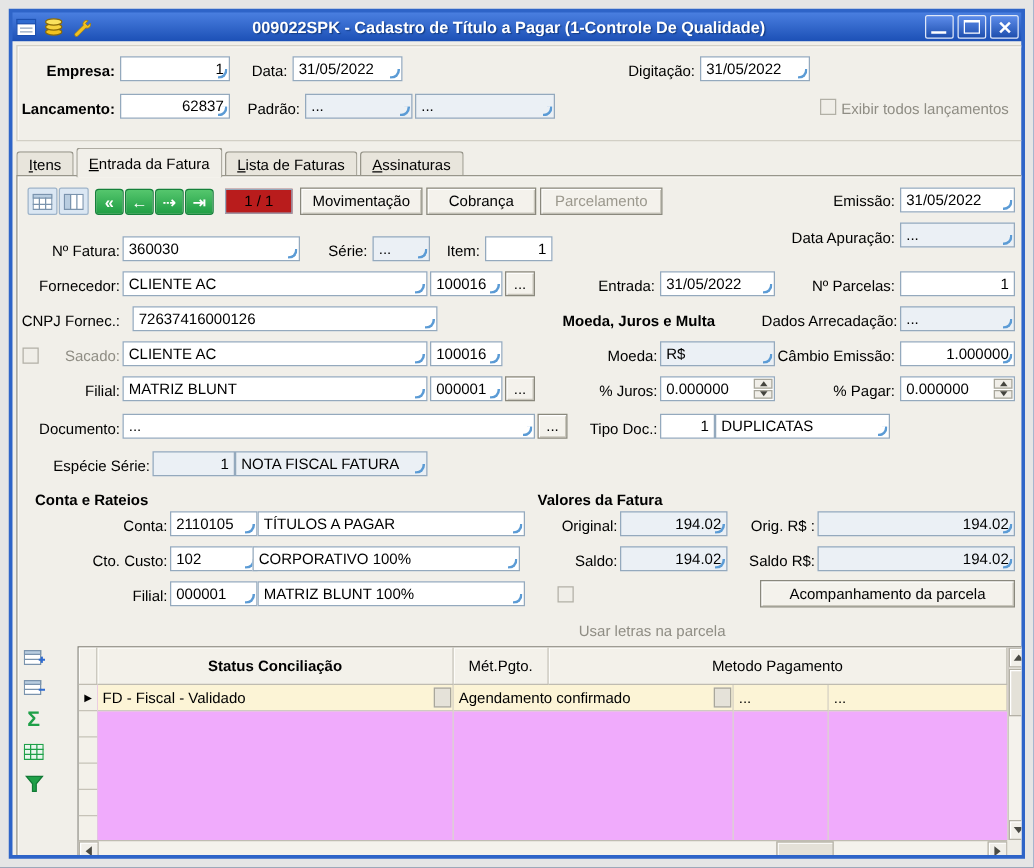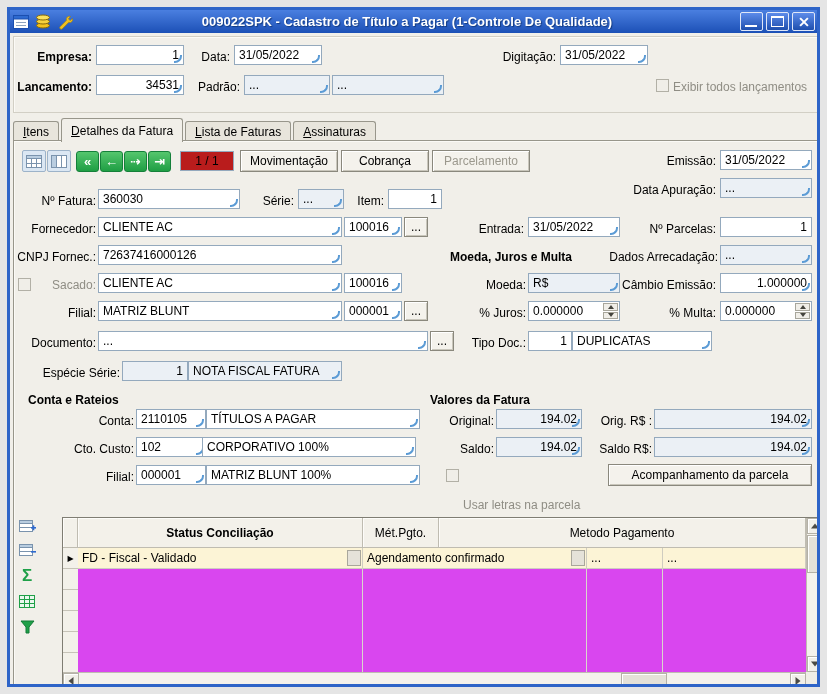--- a/index.html
+++ b/index.html
@@ -55,21 +55,21 @@
   .grid{position:absolute;left:52px;top:484px;width:762px;height:173px;box-sizing:border-box;border:1px solid #7f7d73;background:#fff;}
   .ghead{position:absolute;left:0;top:0;right:17px;height:30px;display:flex;}
   .gh{box-sizing:border-box;border-right:1px solid #bfbcb1;border-bottom:1px solid #bfbcb1;background:#f3f1ea;box-shadow:inset 1px 1px 0 #fdfcf9;display:flex;align-items:center;justify-content:center;text-align:center;overflow:hidden;white-space:nowrap;}
   .gh.m{width:15px;flex:0 0 auto;}
   .gh.c1{width:285px;flex:0 0 auto;font-weight:bold;}
   .gh.c2{width:224px;flex:0 0 auto;}
   .gh.c3{width:76px;flex:0 0 auto;}
   .gh.c4{flex:1;}
   .gmarker{position:absolute;left:0;top:30px;bottom:17px;width:15px;background:#f3f1ea;border-right:1px solid #bfbcb1;overflow:hidden;}
   .gm{height:21px;box-sizing:border-box;border-bottom:1px solid #c6c3b8;display:flex;align-items:center;justify-content:center;font-size:8px;}
-  .gbody{position:absolute;left:15px;top:30px;right:17px;bottom:17px;background:#d946ef;overflow:hidden;}
+  .gbody{position:absolute;left:15px;top:30px;right:17px;bottom:17px;background:#f0abfc;overflow:hidden;}
   .vline{position:absolute;top:0;bottom:0;width:1px;background:#d9d6cb;}
   .grow{position:absolute;left:0;top:0;right:0;height:21px;display:flex;}
   .gc{box-sizing:border-box;border-right:1px solid #cfccc0;border-bottom:1px solid #cfccc0;background:#fcf4d6;padding:0 4px;line-height:20px;position:relative;white-space:nowrap;overflow:hidden;}
   .gc.c1{width:285px;flex:0 0 auto;}
   .gc.c2{width:224px;flex:0 0 auto;}
   .gc.c3{width:76px;flex:0 0 auto;}
   .gc.c4{flex:1;}
   .dd{position:absolute;right:1px;top:2px;width:14px;height:16px;background:#e5e2d9;border:1px solid #a9a79c;box-sizing:border-box;}
   
   .vsb{position:absolute;top:0;right:0;bottom:17px;width:17px;background:#f4f2ec;border-left:1px solid #bfbcb1;box-sizing:border-box;}
@@ -127,33 +127,33 @@
     <div class="frame"></div>
 
     <span class="lbl b" style="left:4px;top:14px;width:78px;">Empresa:</span>
     <div class="fld num q" style="left:86px;top:12px;width:88px;">1</div>
     <span class="lbl" style="left:178px;top:14px;width:42px;">Data:</span>
     <div class="fld q" style="left:224px;top:12px;width:88px;">31/05/2022</div>
     <span class="lbl" style="left:468px;top:14px;width:78px;">Digitação:</span>
     <div class="fld q" style="left:550px;top:12px;width:88px;">31/05/2022</div>
 
     <span class="lbl b" style="left:0px;top:44px;width:82px;">Lancamento:</span>
-    <div class="fld num q" style="left:86px;top:42px;width:88px;">34531</div>
+    <div class="fld num q" style="left:86px;top:42px;width:88px;">62837</div>
     <span class="lbl" style="left:178px;top:44px;width:52px;">Padrão:</span>
     <div class="fld ro q" style="left:234px;top:42px;width:86px;">...</div>
     <div class="fld ro q" style="left:322px;top:42px;width:112px;">...</div>
     <span class="chk dis" style="left:646px;top:46px;"></span>
     <span class="lbl l dis" style="left:663px;top:44px;width:150px;">Exibir todos lançamentos</span>
 
     <div class="tabs">
       <div class="tab">
           <span class="tl">Itens</span>
         </div>
       <div class="tab active">
-          <span class="tl">Detalhes da Fatura</span>
+          <span class="tl">Entrada da Fatura</span>
         </div>
       <div class="tab">
           <span class="tl">Lista de Faturas</span>
         </div>
       <div class="tab">
           <span class="tl">Assinaturas</span>
         </div>
     </div>
     <div class="panel"></div>
 
@@ -193,21 +193,21 @@
     <div class="fld ro q" style="left:288px;top:156px;width:46px;">...</div>
     <span class="lbl" style="left:336px;top:158px;width:38px;">Item:</span>
     <div class="fld num" style="left:378px;top:156px;width:54px;">1</div>
 
     <span class="lbl" style="left:6px;top:186px;width:80px;">Fornecedor:</span>
     <div class="fld q" style="left:88px;top:184px;width:244px;">CLIENTE AC</div>
     <div class="fld q" style="left:334px;top:184px;width:58px;">100016</div>
     <div class="btn small" style="left:394px;top:184px;width:24px;">...</div>
 
     <span class="lbl" style="left:0px;top:214px;width:86px;">CNPJ Fornec.:</span>
-    <div class="fld q" style="left:88px;top:212px;width:244px;">72637416000126</div>
+    <div class="fld q" style="left:96px;top:212px;width:244px;">72637416000126</div>
 
     <span class="chk dis" style="left:8px;top:245px;"></span>
     <span class="lbl dis" style="left:24px;top:242px;width:62px;">Sacado:</span>
     <div class="fld q" style="left:88px;top:240px;width:244px;">CLIENTE AC</div>
     <div class="fld q" style="left:334px;top:240px;width:58px;">100016</div>
 
     <span class="lbl" style="left:6px;top:270px;width:80px;">Filial:</span>
     <div class="fld q" style="left:88px;top:268px;width:244px;">MATRIZ BLUNT</div>
     <div class="fld q" style="left:334px;top:268px;width:58px;">000001</div>
     <div class="btn small" style="left:394px;top:268px;width:24px;">...</div>
@@ -235,21 +235,21 @@
     <div class="fld num q" style="left:710px;top:240px;width:92px;">1.000000</div>
 
     <span class="lbl" style="left:458px;top:270px;width:58px;">% Juros:</span>
     <div class="fld spin" style="left:518px;top:268px;width:92px;">
       <span>0.000000</span>
       <span class="spinner">
           <span class="sb sb-up"></span>
           <span class="sb sb-dn"></span>
         </span>
     </div>
-    <span class="lbl" style="left:624px;top:270px;width:82px;">% Multa:</span>
+    <span class="lbl" style="left:624px;top:270px;width:82px;">% Pagar:</span>
     <div class="fld spin" style="left:710px;top:268px;width:92px;">
       <span>0.000000</span>
       <span class="spinner">
           <span class="sb sb-up"></span>
           <span class="sb sb-dn"></span>
         </span>
     </div>
 
     <span class="lbl" style="left:452px;top:300px;width:64px;">Tipo Doc.:</span>
     <div class="fld num" style="left:518px;top:298px;width:44px;">1</div>

